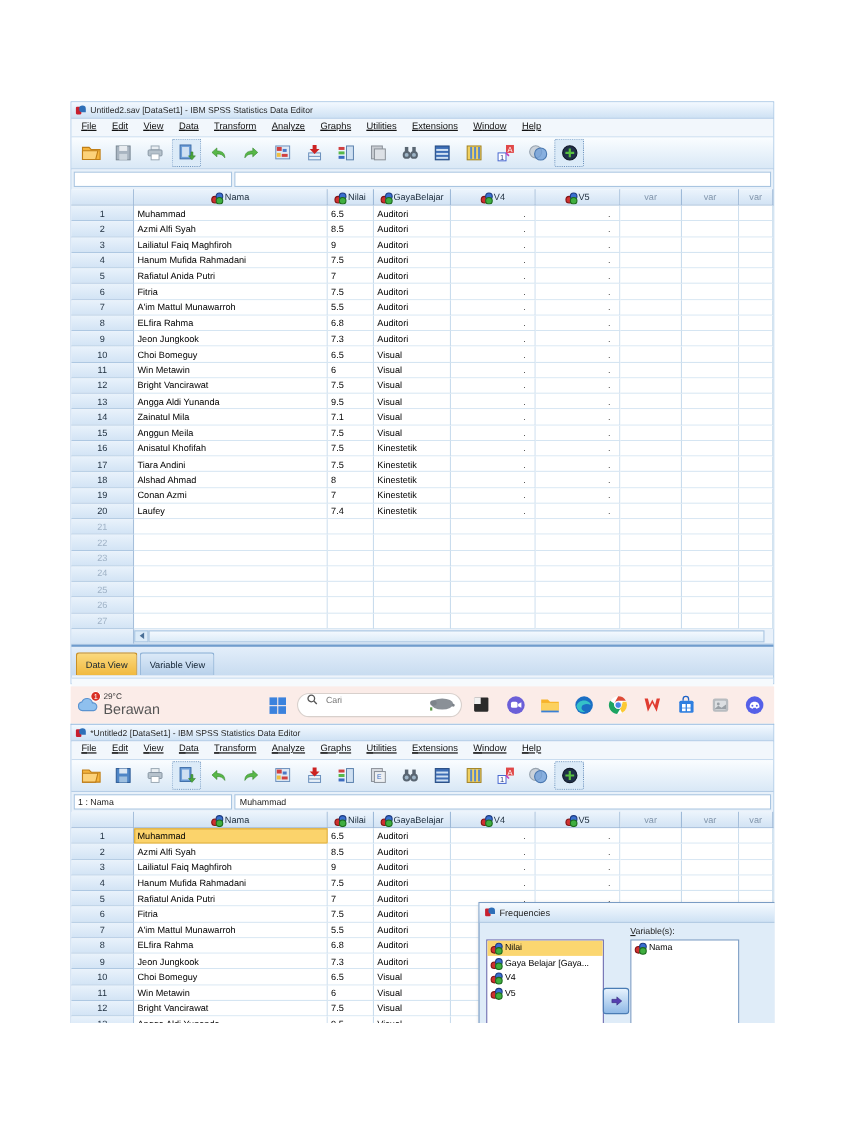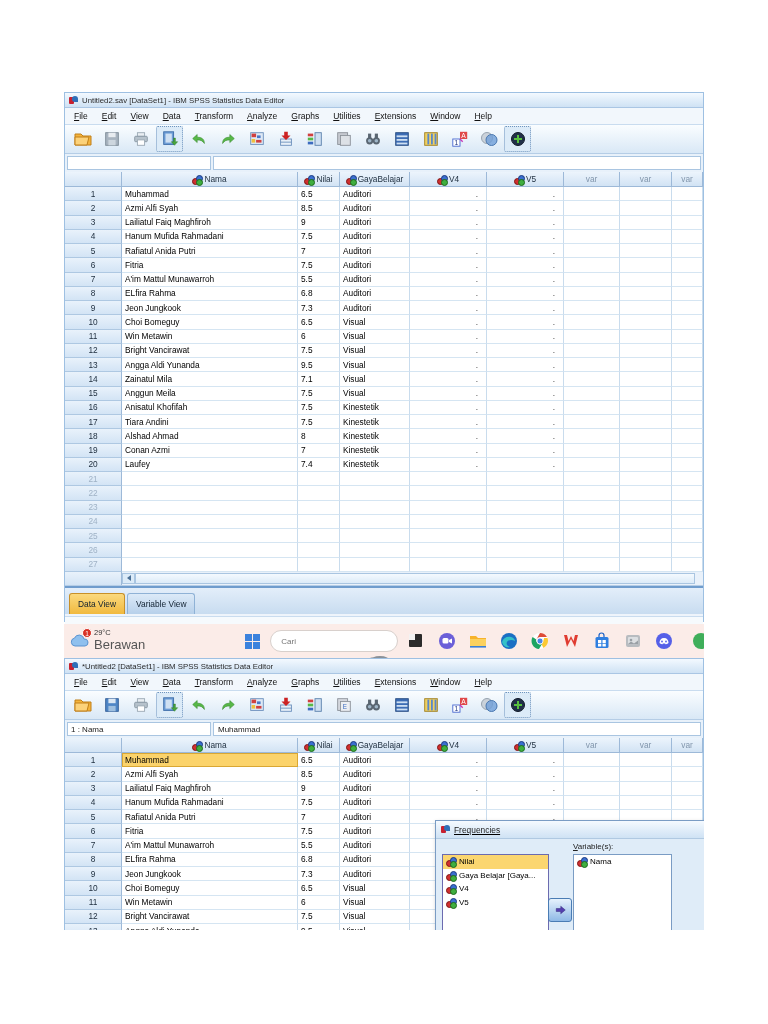--- a/index.html
+++ b/index.html
@@ -11,21 +11,21 @@
   .spsswin{position:absolute;left:0;width:640px;background:#eef4fb;border:1px solid #9ec0e2;box-sizing:border-box;}
   .twin{top:0;height:530px;}
   .bwin{top:566px;height:272px;border-bottom:none;}
   .titlebar{height:14px;display:flex;align-items:center;gap:4px;padding:0 4px;
             background:linear-gradient(#f3f9ff,#cfe2f4);border-bottom:1px solid #aac6e4;}
   .titlebar .ttxt{font-size:7.8px;color:#2a2a2a;white-space:nowrap;}
   .applogo{width:9px;height:9px;position:relative;flex:0 0 auto;}
   .applogo i{position:absolute;display:block;}
   .applogo .l1{left:0;top:1px;width:5px;height:7px;background:#c8202f;border-radius:1px;}
   .applogo .l2{left:3px;top:0;width:6px;height:6px;background:#2e6fb8;border-radius:50% 50% 0 50%;}
-  .menubar{height:16px;display:flex;align-items:center;background:#f2f7fc;border-bottom:1px solid #c9dcef;padding-left:2px;}
+  .menubar{height:16px;display:flex;background:#f2f7fc;border-bottom:1px solid #c9dcef;padding-left:2px;text-decoration:underline;}
   .mi{display:inline-block;font-size:8.5px;color:#111;padding:1px 7px;cursor:default;}
   .mi::first-letter{text-decoration:underline;}
   .toolbar{height:28px;display:flex;align-items:center;gap:2px;padding:0 4px;
            background:linear-gradient(#fafdff,#d9e8f6);border-bottom:1px solid #b5cde6;}
   .tbtn{width:25px;height:24px;display:flex;align-items:center;justify-content:center;border:1px solid transparent;border-radius:2px;}
   .tbtn.pressed{border:1px dotted #6f94bd;background:#dcebf8;}
   .tbtn svg{display:block;}
   .cellref{height:18px;display:flex;align-items:stretch;background:#e8f1fa;padding:2px 2px;box-sizing:border-box;gap:2px;}
   .refbox{width:144px;background:#fff;border:1px solid #a9c5e1;font-size:8px;color:#222;display:flex;align-items:center;padding-left:3px;box-sizing:border-box;}
   .valbox{flex:1;background:#fff;border:1px solid #a9c5e1;font-size:8px;color:#222;display:flex;align-items:center;padding-left:4px;box-sizing:border-box;}
@@ -73,29 +73,29 @@
   .wcloud{position:relative;width:20px;height:16px;}
   .wbadge{position:absolute;right:-2px;top:-5px;width:10px;height:10px;border-radius:50%;background:#d93025;color:#fff;
           font-size:6.5px;display:flex;align-items:center;justify-content:center;border:1px solid #fff;box-sizing:border-box;}
   .wtxt{display:flex;flex-direction:column;line-height:1.15;}
   .wtemp{font-size:7.5px;color:#333;}
   .wdesc{font-size:13px;color:#555;}
   .startbtn{width:22px;height:22px;display:flex;align-items:center;justify-content:center;margin-left:100px;}
   .winlogo{display:grid;grid-template-columns:7px 7px;grid-template-rows:7px 7px;gap:1px;}
   .winlogo i{background:#3b82dd;display:block;}
   .searchpill{margin-left:10px;width:150px;height:22px;background:#fff;border:1px solid #d8d0cc;border-radius:12px;
-              display:flex;align-items:flex-start;padding:0 4px 0 8px;box-sizing:border-box;gap:5px;flex-direction:column;}
+              display:flex;align-items:flex-start;padding:0 4px 0 8px;box-sizing:border-box;gap:5px;}
   .searchpill input{border:none;outline:none;flex:1;font-size:8px;color:#444;background:transparent;min-width:0;
                     font-family:"Liberation Sans",sans-serif;}
   .manatee{margin-left:auto;flex:0 0 auto;}
   .tico{width:26px;height:26px;margin-left:5px;display:flex;align-items:center;justify-content:center;flex:0 0 26px;}
 
   
   .dialog{position:absolute;left:371px;top:728px;width:300px;height:120px;background:#dfecf8;
-          border:1px solid #7a9cc4;box-shadow:1px 2px 4px rgba(0,0,0,.25);z-index:5;box-sizing:border-box;text-decoration:underline;}
+          border:1px solid #7a9cc4;box-shadow:1px 2px 4px rgba(0,0,0,.25);z-index:5;box-sizing:border-box;}
   .dtitle{height:17px;display:flex;align-items:center;gap:4px;padding:0 5px;
           background:linear-gradient(#f5faff,#cfe2f4);border-bottom:1px solid #b0c9e2;}
   .dtitle span{font-size:8.4px;color:#222;}
   .dlabel{position:absolute;left:137px;top:21px;font-size:8px;color:#222;}
   .dlabel::first-letter{text-decoration:underline;}
   .listbox{position:absolute;background:#fff;border:1px solid #6b6bb0;overflow:hidden;}
   .srclist{left:6px;top:33px;width:105px;height:90px;}
   .tgtlist{left:137px;top:33px;width:97px;height:90px;border-color:#7a9cc4;}
   .litem{height:13.5px;display:flex;align-items:center;gap:3px;padding-left:3px;font-size:8px;color:#000;white-space:nowrap;overflow:hidden;}
   .srclist .litem:nth-of-type(1){background:#fbd670;}

